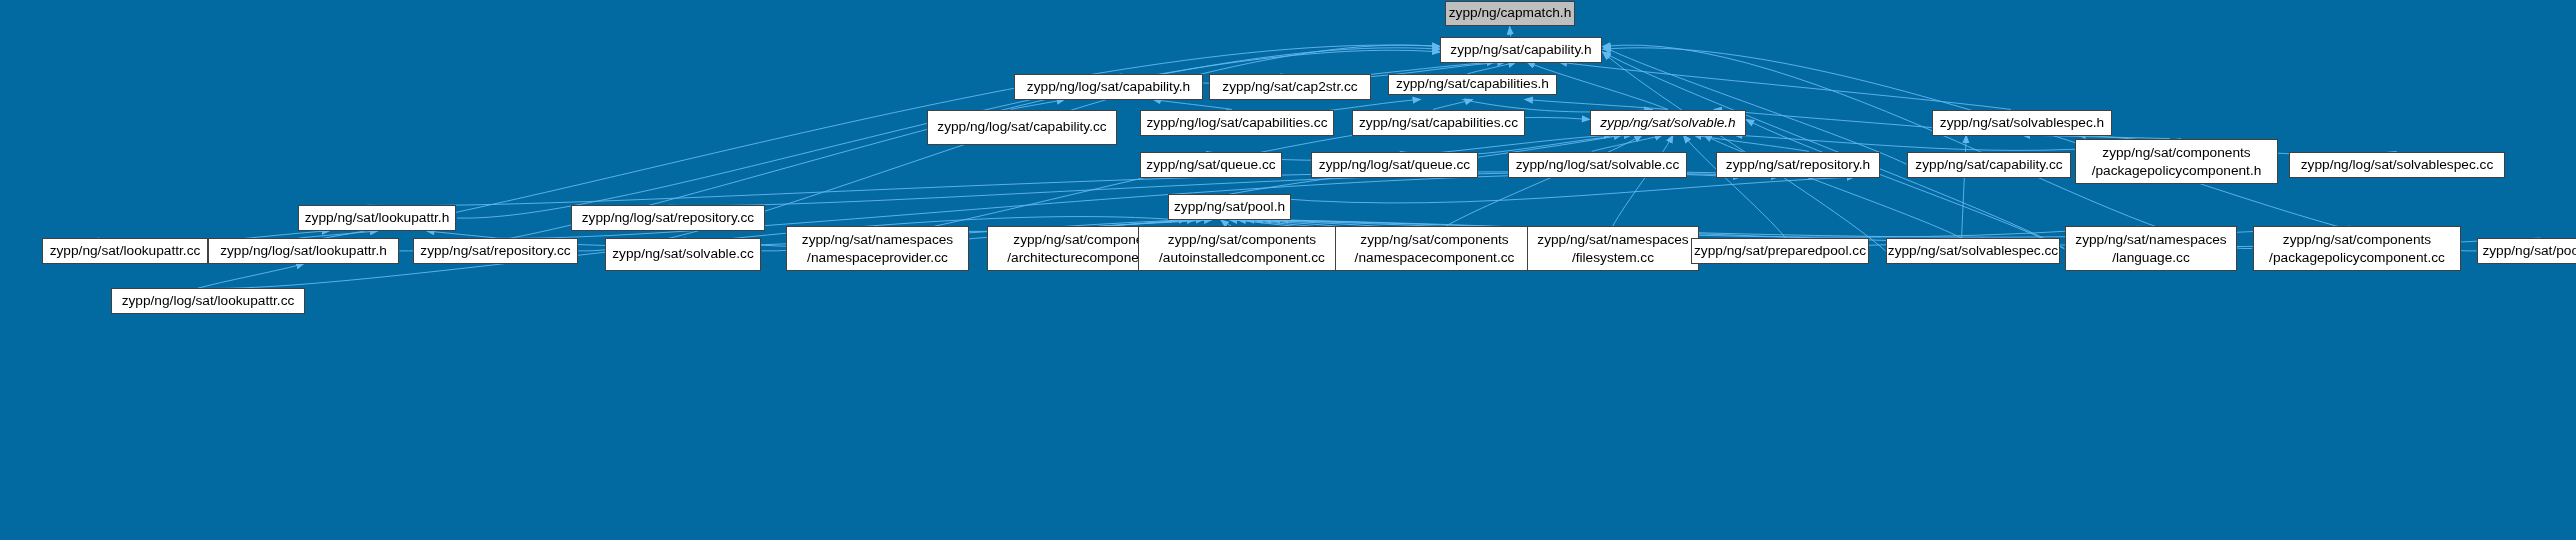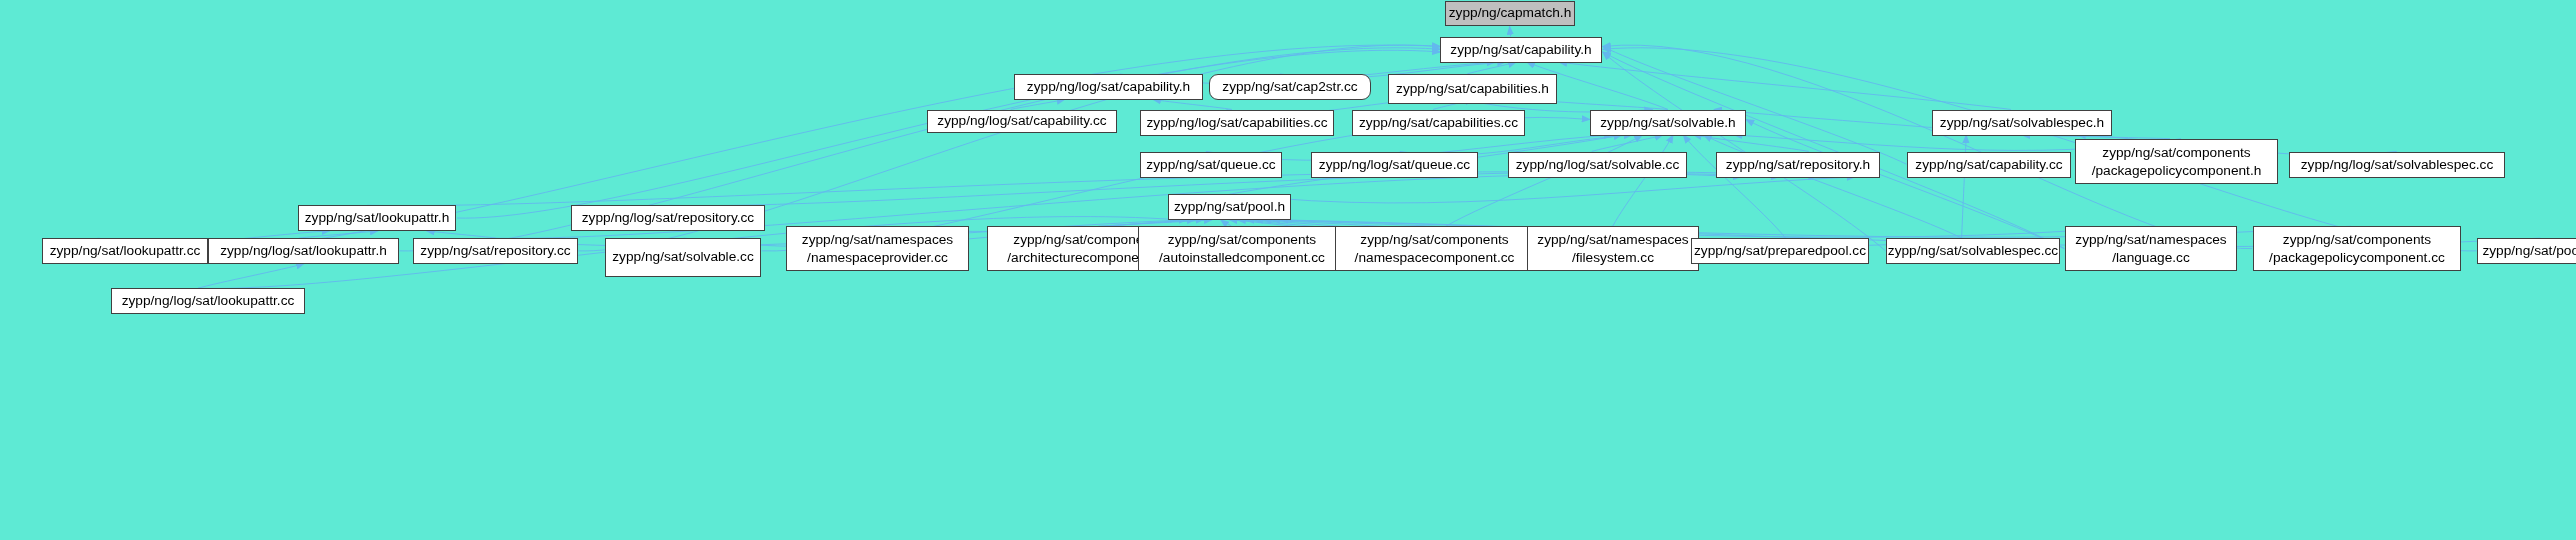--- a/index.html
+++ b/index.html
@@ -5,21 +5,21 @@
 <style>
   html, body {
     margin: 0;
     padding: 0;
     background: #ffffff;
   }
   #graph {
     position: relative;
     width: 2576px;
     height: 540px;
-    background: #5eead4;
+    background: #0369a1;
     font-family: "Liberation Sans", sans-serif;
     overflow: hidden;
   }
   #edge-layer {
     position: absolute;
     left: 0;
     top: 0;
     width: 2576px;
     height: 540px;
     pointer-events: none;
@@ -116,42 +116,42 @@
         <path d="M106,261 C189.985,275 273.97,258.6 360.5,253" marker-end="url(#ah)" stroke="#63b8ee" stroke-width="1" fill="none"></path>
         <path d="M326.5,261 C343.9,259 396.1,255 413.5,253" marker-end="url(#ah)" stroke="#63b8ee" stroke-width="1" fill="none"></path>
         <path d="M542.5,261 C527.3,259 481.7,255 466.5,253" marker-end="url(#ah)" stroke="#63b8ee" stroke-width="1" fill="none"></path>
         <path d="M216,316 C239.3,309.25 309.2,295.75 332.5,289" marker-end="url(#ah)" stroke="#63b8ee" stroke-width="1" fill="none"></path>
       </g>
   </svg>
   <div id="nodes">
       <div class="node root" style="left: 1445px; top: 0.9px; width: 130px; height: 25.6px;"><span>zypp/ng/capmatch.h</span></div>
       <div class="node" style="left: 1440px; top: 37px; width: 162px; height: 25.6px;"><span>zypp/ng/sat/capability.h</span></div>
       <div class="node" style="left: 1014px; top: 74px; width: 189px; height: 25.6px;"><span>zypp/ng/log/sat/capability.h</span></div>
-      <div class="node" style="left: 1209px; top: 74px; width: 162px; height: 25.6px; border-radius: 9px;"><span>zypp/ng/sat/cap2str.cc</span></div>
-      <div class="node" style="left: 1388px; top: 74px; width: 169px; height: 30px;"><span>zypp/ng/sat/capabilities.h</span></div>
-      <div class="node" style="left: 927px; top: 110px; width: 190px; height: 23px;"><span>zypp/ng/log/sat/capability.cc</span></div>
+      <div class="node" style="left: 1209px; top: 74px; width: 162px; height: 25.6px;"><span>zypp/ng/sat/cap2str.cc</span></div>
+      <div class="node" style="left: 1388px; top: 74px; width: 169px; height: 21px;"><span>zypp/ng/sat/capabilities.h</span></div>
+      <div class="node" style="left: 927px; top: 110px; width: 190px; height: 35px;"><span>zypp/ng/log/sat/capability.cc</span></div>
       <div class="node" style="left: 1140px; top: 110px; width: 194px; height: 25.6px;"><span>zypp/ng/log/sat/capabilities.cc</span></div>
       <div class="node" style="left: 1352px; top: 110px; width: 173px; height: 25.6px;"><span>zypp/ng/sat/capabilities.cc</span></div>
-      <div class="node" style="left: 1590px; top: 110px; width: 156px; height: 25.6px;"><span>zypp/ng/sat/solvable.h</span></div>
+      <div class="node" style="left: 1590px; top: 110px; width: 156px; height: 25.6px; font-style: italic;"><span>zypp/ng/sat/solvable.h</span></div>
       <div class="node" style="left: 1932px; top: 110px; width: 180px; height: 25.6px;"><span>zypp/ng/sat/solvablespec.h</span></div>
       <div class="node" style="left: 1140px; top: 152px; width: 142px; height: 25.6px;"><span>zypp/ng/sat/queue.cc</span></div>
       <div class="node" style="left: 1311px; top: 152px; width: 167px; height: 25.6px;"><span>zypp/ng/log/sat/queue.cc</span></div>
       <div class="node" style="left: 1508px; top: 152px; width: 179px; height: 25.6px;"><span>zypp/ng/log/sat/solvable.cc</span></div>
       <div class="node" style="left: 1716px; top: 152px; width: 164px; height: 25.6px;"><span>zypp/ng/sat/repository.h</span></div>
       <div class="node" style="left: 1907px; top: 152px; width: 164px; height: 25.6px; align-items: center;"><span>zypp/ng/sat/capability.cc</span></div>
       <div class="node two-line" style="left: 2075px; top: 139px; width: 203px; height: 45px;"><span>zypp/ng/sat/components
 /packagepolicycomponent.h</span></div>
       <div class="node" style="left: 2289px; top: 152px; width: 216px; height: 25.6px;"><span>zypp/ng/log/sat/solvablespec.cc</span></div>
       <div class="node" style="left: 298px; top: 205px; width: 158px; height: 25.6px;"><span>zypp/ng/sat/lookupattr.h</span></div>
       <div class="node" style="left: 571px; top: 205px; width: 194px; height: 25.6px;"><span>zypp/ng/log/sat/repository.cc</span></div>
       <div class="node" style="left: 1168px; top: 194px; width: 123px; height: 25.6px;"><span>zypp/ng/sat/pool.h</span></div>
       <div class="node" style="left: 25px; top: 238px; width: 166px; height: 25.6px; margin-left: 17px;"><span>zypp/ng/sat/lookupattr.cc</span></div>
       <div class="node" style="left: 208px; top: 238px; width: 191px; height: 25.6px;"><span>zypp/ng/log/sat/lookupattr.h</span></div>
       <div class="node" style="left: 413px; top: 238px; width: 165px; height: 25.6px;"><span>zypp/ng/sat/repository.cc</span></div>
-      <div class="node" style="left: 605px; top: 238px; width: 156px; height: 39px; align-items: center;"><span>zypp/ng/sat/solvable.cc</span></div>
+      <div class="node" style="left: 605px; top: 238px; width: 156px; height: 33px; align-items: center;"><span>zypp/ng/sat/solvable.cc</span></div>
       <div class="node two-line" style="left: 786px; top: 226px; width: 183px; height: 45px;"><span>zypp/ng/sat/namespaces
 /namespaceprovider.cc</span></div>
       <div class="node two-line" style="left: 987px; top: 226px; width: 201px; height: 45px;"><span>zypp/ng/sat/components
 /architecturecomponent.cc</span></div>
       <div class="node two-line" style="left: 1138px; top: 226px; width: 208px; height: 45px;"><span>zypp/ng/sat/components
 /autoinstalledcomponent.cc</span></div>
       <div class="node two-line" style="left: 1335px; top: 226px; width: 199px; height: 45px;"><span>zypp/ng/sat/components
 /namespacecomponent.cc</span></div>
       <div class="node two-line" style="left: 1527px; top: 226px; width: 172px; height: 45px;"><span>zypp/ng/sat/namespaces
 /filesystem.cc</span></div>

